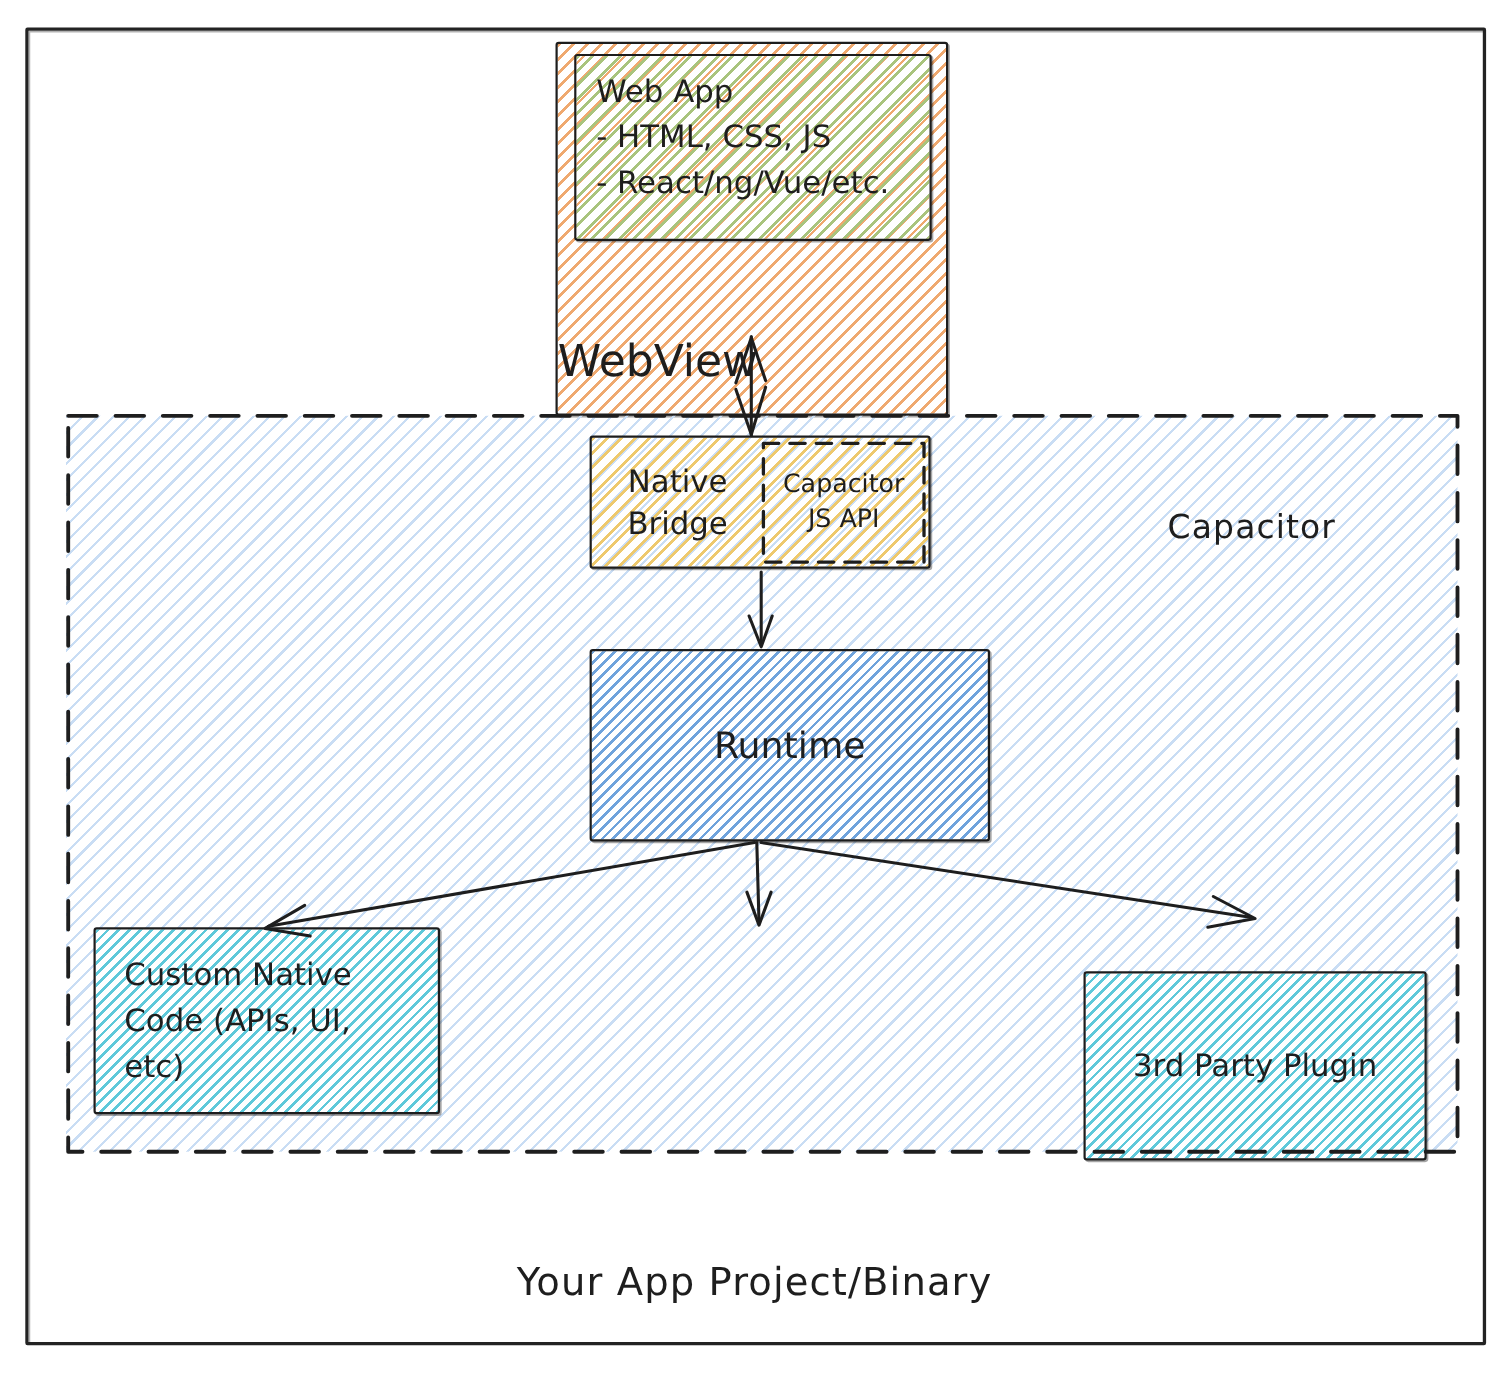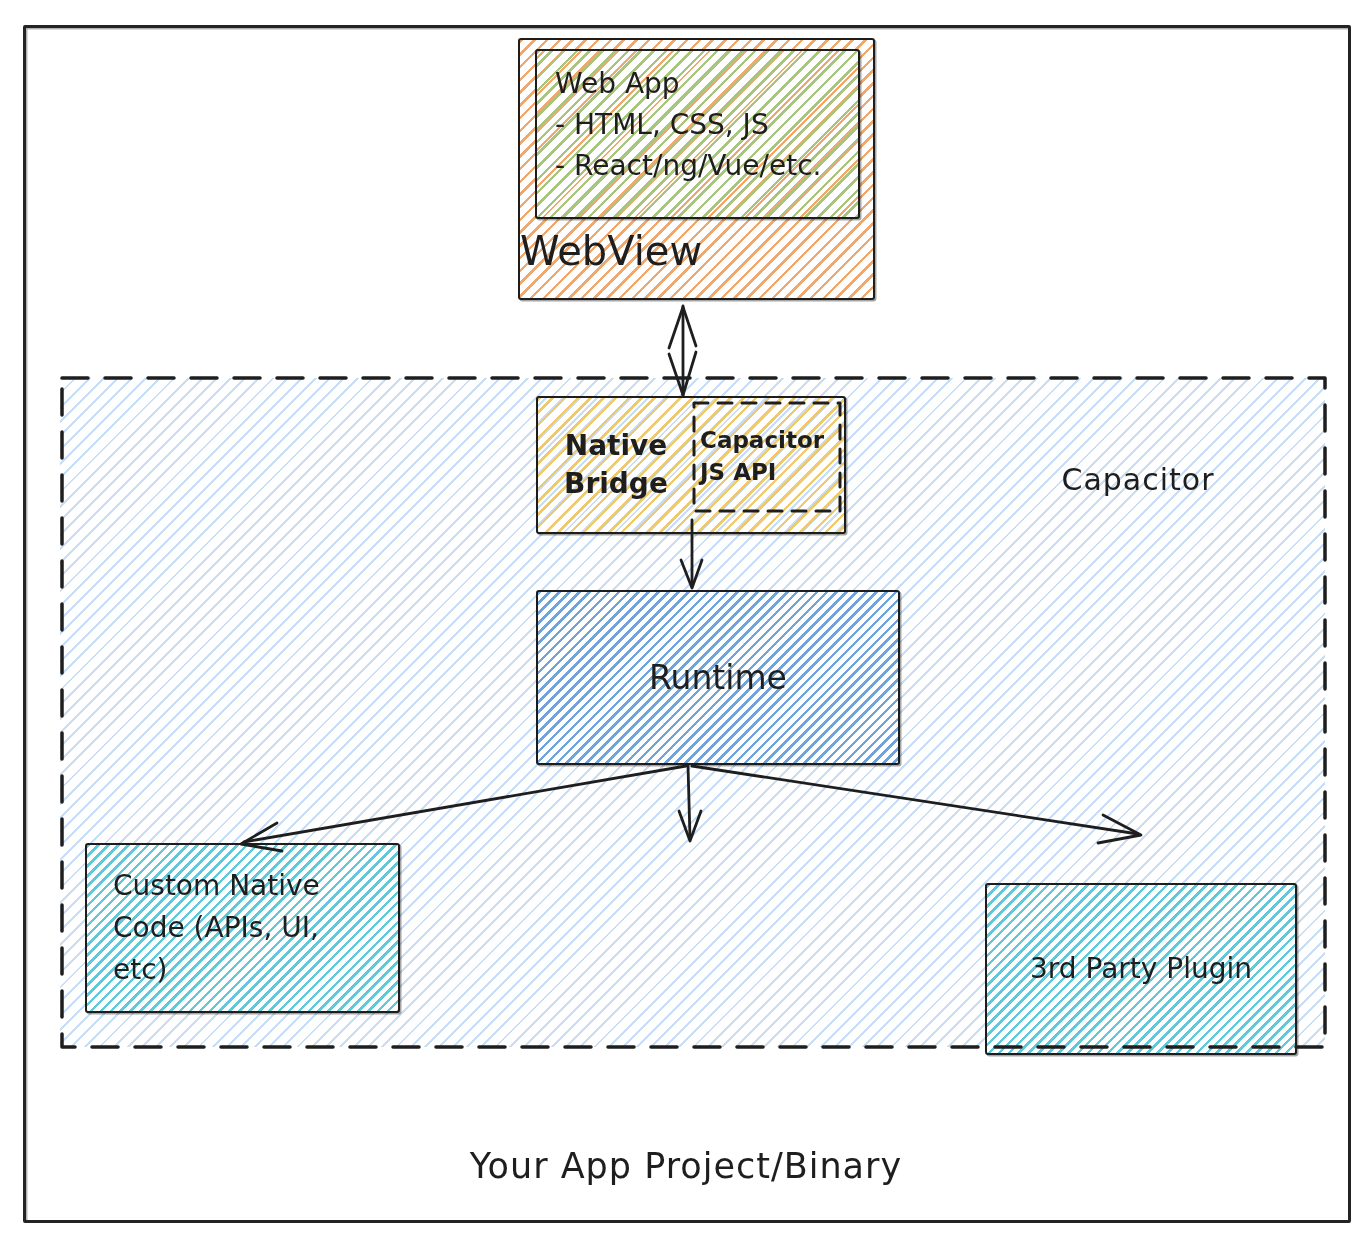--- a/index.html
+++ b/index.html
@@ -20,21 +20,21 @@
     position:absolute;left:23px;top:25px;width:1322px;height:1192px;
     border:3px solid #232323;border-radius:2px;
     box-shadow:inset 1.5px 1.5px 0 0 rgba(35,35,35,.35);
   }
   .box{
     position:absolute;border:2.5px solid #1d1d1d;border-radius:3px;box-sizing:border-box;
     box-shadow:1.5px 1.5px 0 0 rgba(30,30,30,.4);
   }
   
   .webview{
-    left:518px;top:38px;width:357px;height:262px;
+    left:505px;top:38px;width:357px;height:340px;
     background:repeating-linear-gradient(135deg, var(--webview-fill) 0 2.5px, transparent 2.5px 9px) #fff;
   }
   .webapp{
     left:15px;top:9px;width:325px;height:170px;padding:12px 18px;
     background:
       repeating-linear-gradient(135deg, var(--webapp-fill) 0 2.5px, transparent 2.5px 9px),
       repeating-linear-gradient(135deg, transparent 0 4px, var(--webview-fill) 4px 6px, transparent 6px 13px),
       #fff;
     font-size:28px;line-height:41px;white-space:nowrap;
   }
@@ -44,35 +44,34 @@
   
   .region{
     position:absolute;left:60px;top:378px;width:1265px;height:669px;
     background:repeating-linear-gradient(135deg, var(--capacitor-fill) 0 2px, transparent 2px 10px);
   }
   .capacitor-label{
     position:absolute;left:938px;top:84px;width:280px;text-align:center;font-size:30px;letter-spacing:1px;
   }
   
   .bridge{
-    left:476px;top:18px;width:310px;height:138px;
+    left:476px;top:18px;width:310px;height:121px;
     background:
       repeating-linear-gradient(135deg, var(--bridge-fill) 0 2.5px, transparent 2.5px 9px),
       repeating-linear-gradient(135deg, transparent 0 4.5px, var(--capacitor-fill) 4.5px 6.5px, transparent 6.5px 12px),
       #fff;
-    font-weight: bold;
   }
   .bridge-label{
     position:absolute;left:2px;top:0;width:152px;height:100%;
     display:flex;align-items:center;justify-content:center;text-align:center;
     font-size:28px;line-height:38px;
   }
   .jsapi{
     position:absolute;left:156px;top:5px;width:146px;height:106px;
-    display:flex;align-items:center;justify-content:center;text-align:left;
+    display:flex;align-items:center;justify-content:center;text-align:center;
     font-size:23px;line-height:32px;padding:0 6px;box-sizing:border-box;
   }
   
   .runtime{
     left:476px;top:212px;width:364px;height:175px;
     display:flex;align-items:center;justify-content:center;
     background:repeating-linear-gradient(135deg, var(--runtime-fill) 0 2.5px, transparent 2.5px 7px) #fff;
     font-size:33px;
   }
   

